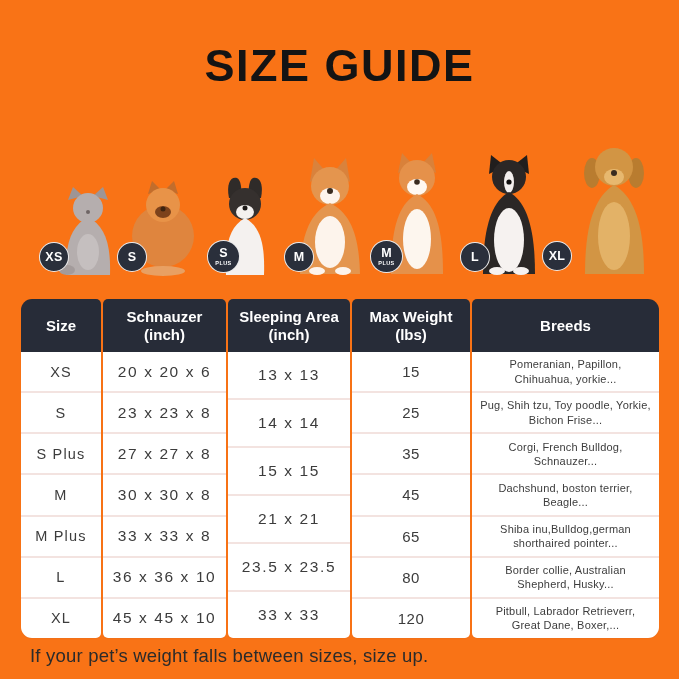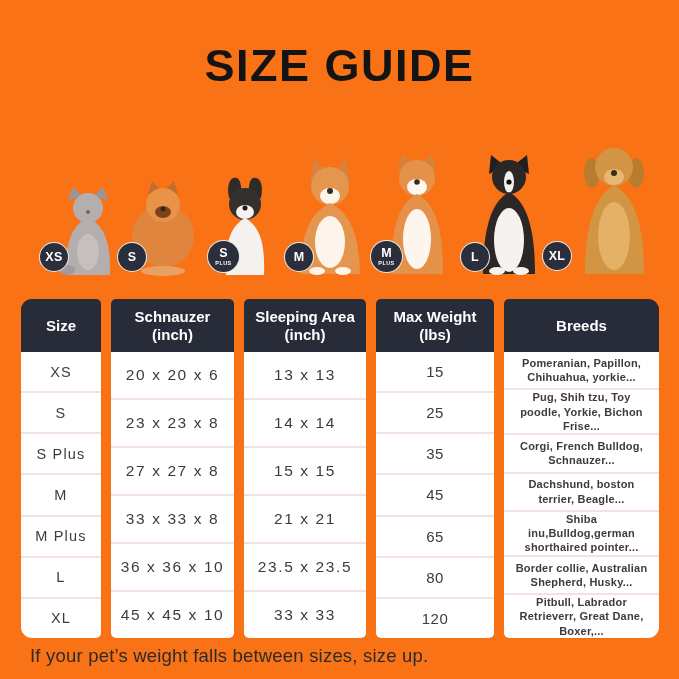--- a/index.html
+++ b/index.html
@@ -45,21 +45,21 @@
   .badge-s{left:117px;top:130px;}
   .badge-splus{left:207px;top:128px;width:33px;height:33px;}
   .badge-m{left:284px;top:130px;}
   .badge-mplus{left:370px;top:128px;width:33px;height:33px;}
   .badge-l{left:460px;top:130px;}
   .badge-xl{left:542px;top:129px;}
   
   .size-table{
     position:absolute;left:21px;top:299px;
     width:638px;height:339px;
-    display:flex;gap:10px;border-radius:8px;
+    display:flex;gap:2px;border-radius:8px;
   }
   .col{display:flex;flex-direction:column;height:100%;}
   .col-size{width:80px;}
   .col-dim{width:123px;}
   .col-sleep{width:122px;}
   .col-weight{width:118px;}
   .col-breeds{flex:1;}
   .hcell{
     background:#272c38;color:#fff;
     height:53px;flex:none;
@@ -76,21 +76,21 @@
     color:#3c3c3c;text-align:center;
     box-shadow:0 1px 1px rgba(90,60,60,.05);
   }
   .bcell + .bcell{border-top:2px solid #f3e3e0;}
   .col .bcell:last-child{border-radius:0 0 5px 5px;}
   .col:first-child .bcell:last-child{border-bottom-left-radius:11px;}
   .col:last-child .bcell:last-child{border-bottom-right-radius:11px;}
   .size-cell{font-size:14.5px;letter-spacing:1.2px;}
   .dim-cell,.sleep-cell{font-size:15.5px;letter-spacing:1.6px;}
   .weight-cell{font-size:15px;letter-spacing:.5px;}
-  .breeds-cell{font-size:11px;line-height:1.3;padding:0 8px;letter-spacing:.2px;font-weight:bold;}
+  .breeds-cell{font-size:11px;line-height:1.3;padding:0 8px;letter-spacing:.2px;}
   
   .footer-note{
     position:absolute;left:30px;top:645px;
     font-size:18.5px;color:#2b2b2b;letter-spacing:.2px;
   }
 </style>
 </head>
 <body>
 
 <div class="page">
@@ -234,20 +234,21 @@
     </div>
 
     <div class="col col-dim">
       <div class="hcell">
         <span>Schnauzer</span>
         <span>(inch)</span>
       </div>
       <div class="bcell dim-cell">20 x 20 x 6</div>
       <div class="bcell dim-cell">23 x 23 x 8</div>
       <div class="bcell dim-cell">27 x 27 x 8</div>
+      <div class="bcell dim-cell">30 x 30 x 8</div>
       <div class="bcell dim-cell">33 x 33 x 8</div>
       <div class="bcell dim-cell">36 x 36 x 10</div>
       <div class="bcell dim-cell">45 x 45 x 10</div>
     </div>
 
     <div class="col col-sleep">
       <div class="hcell">
         <span>Sleeping Area</span>
         <span>(inch)</span>
       </div>

